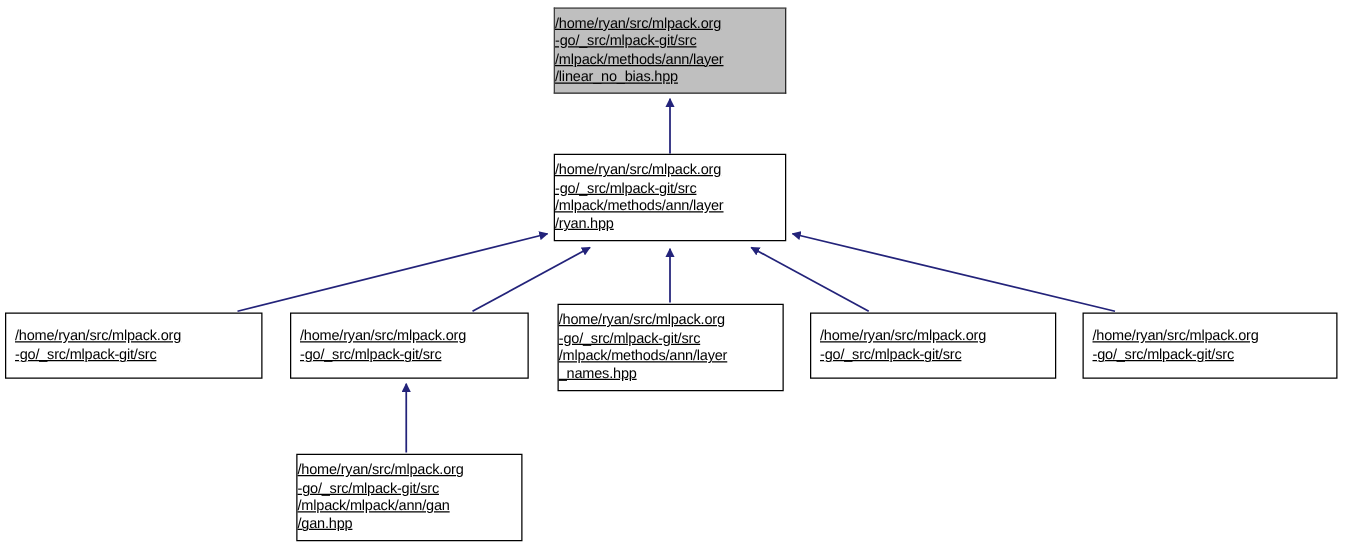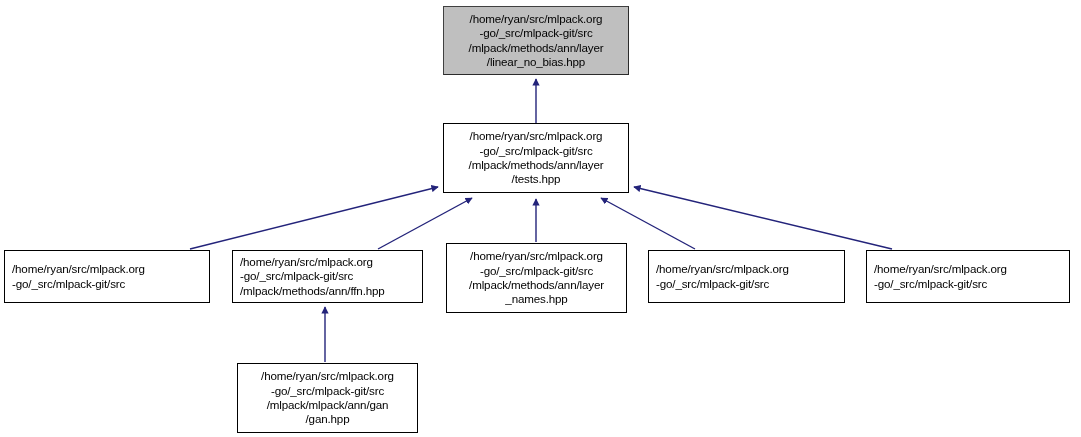--- a/index.html
+++ b/index.html
@@ -25,27 +25,28 @@
     height: 437px;
     pointer-events: none;
   }
   .node {
     position: absolute;
     box-sizing: border-box;
     background: #ffffff;
     border: 1px solid #000000;
     display: flex;
     flex-direction: column;
-    align-items: center;
+    align-items: flex-start;
     justify-content: center;
     font-size: 11.6px;
     line-height: 14.4px;
     color: #000000;
     white-space: pre;
     letter-spacing: -0.15px;
+    text-decoration: underline;
   }
   .node.highlight {
     background: #bfbfbf;
     border: 1px solid #404040;
     border-right-color: #2b2b2b;
     border-bottom-color: #2b2b2b;
   }
   .node .ln {
     display: block;
     text-align: center;
@@ -80,32 +81,31 @@
     <span class="ln">/home/ryan/src/mlpack.org</span>
     <span class="ln">-go/_src/mlpack-git/src</span>
     <span class="ln">/mlpack/methods/ann/layer</span>
     <span class="ln">/linear_no_bias.hpp</span>
   </div>
 
   <div class="node" style="left: 443px; top: 123px; width: 186px; height: 70px;">
     <span class="ln">/home/ryan/src/mlpack.org</span>
     <span class="ln">-go/_src/mlpack-git/src</span>
     <span class="ln">/mlpack/methods/ann/layer</span>
-    <span class="ln">/tests.hpp</span>
+    <span class="ln">/ryan.hpp</span>
   </div>
 
   <div class="node left-align" style="left: 4px; top: 250px; width: 206px; height: 53px;">
     <span class="ln">/home/ryan/src/mlpack.org</span>
     <span class="ln">-go/_src/mlpack-git/src</span>
   </div>
 
   <div class="node left-align" style="left: 232px; top: 250px; width: 191px; height: 53px;">
     <span class="ln">/home/ryan/src/mlpack.org</span>
     <span class="ln">-go/_src/mlpack-git/src</span>
-    <span class="ln">/mlpack/methods/ann/ffn.hpp</span>
   </div>
 
   <div class="node" style="left: 446px; top: 243px; width: 181px; height: 70px;">
     <span class="ln">/home/ryan/src/mlpack.org</span>
     <span class="ln">-go/_src/mlpack-git/src</span>
     <span class="ln">/mlpack/methods/ann/layer</span>
     <span class="ln">_names.hpp</span>
   </div>
 
   <div class="node left-align" style="left: 648px; top: 250px; width: 197px; height: 53px;">

